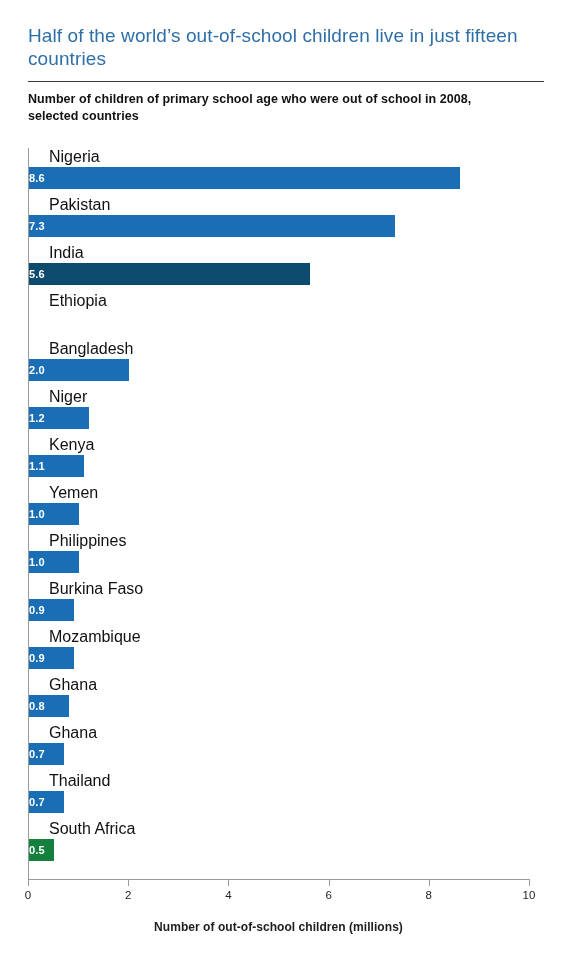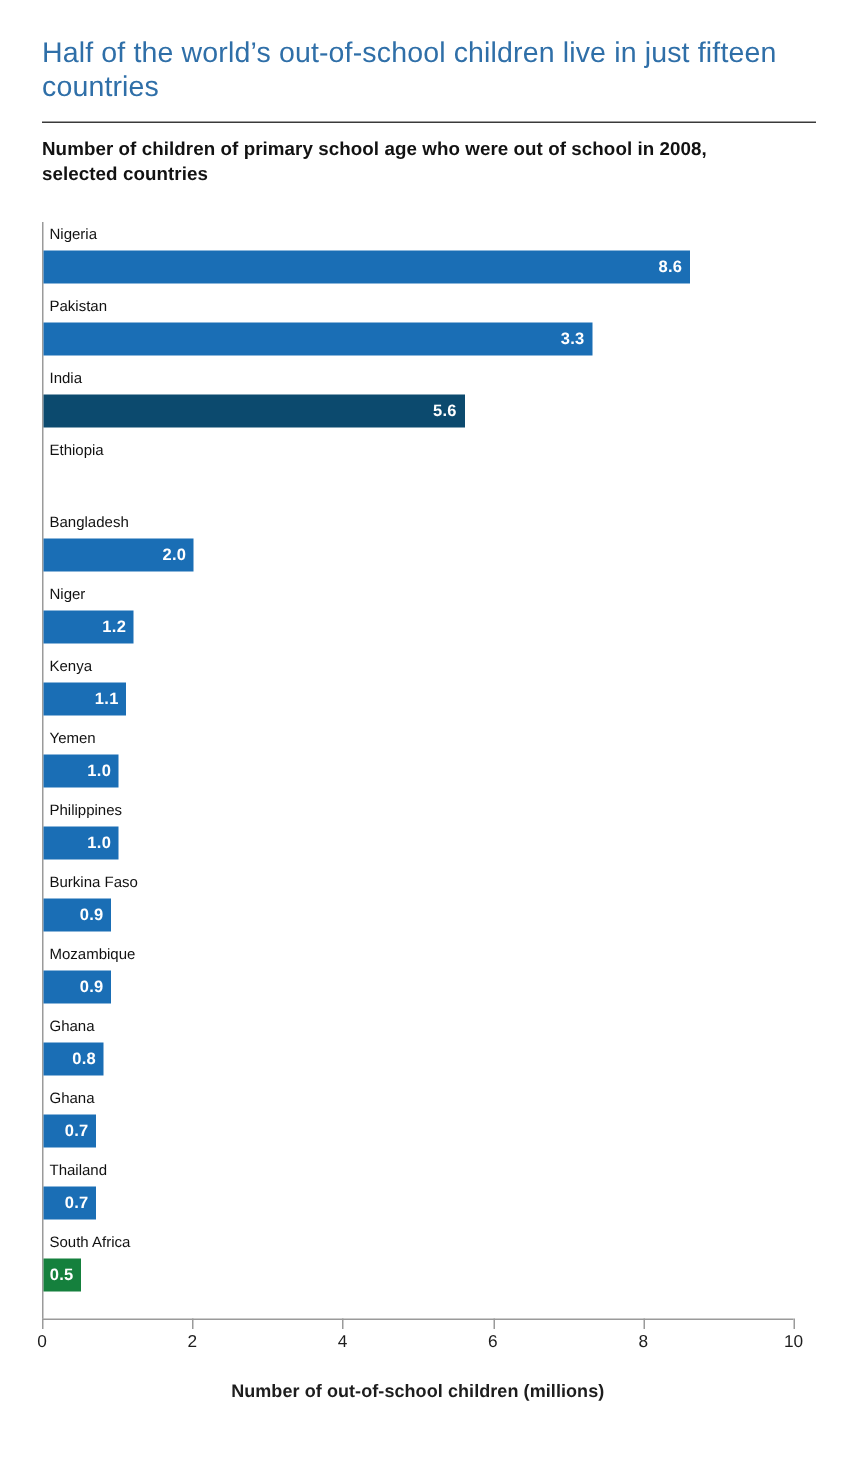--- a/index.html
+++ b/index.html
@@ -73,37 +73,37 @@
     left: 0;
     top: 0;
     width: 100%;
   }
   .row {
     height: 48px;
     position: relative;
   }
   .row-label {
     position: absolute;
-    left: 4px;
+    left: 20px;
     top: 2px;
-    font-size: 10px;
+    font-size: 16px;
     line-height: 13px;
     color: #111111;
     white-space: nowrap;
   }
   .bar {
     position: absolute;
     left: 0;
     top: 19px;
     height: 22px;
     background: #1a6eb5;
     box-sizing: border-box;
     display: flex;
     align-items: center;
-    justify-content: flex-end;
+    justify-content: flex-start;
   }
   .bar-value {
     font-size: 11px;
     font-weight: bold;
     color: #ffffff;
     padding-right: 5px;
     letter-spacing: 0.2px;
     white-space: nowrap;
   }
 
@@ -159,21 +159,21 @@
       <div class="rows" id="rows">
           <div class="row">
             <div class="row-label">Nigeria</div>
             <div class="bar" style="width: 430.86px; background: rgb(26, 110, 181);">
               <span class="bar-value">8.6</span>
             </div>
           </div>
           <div class="row">
             <div class="row-label">Pakistan</div>
             <div class="bar" style="width: 365.73px; background: rgb(26, 110, 181);">
-              <span class="bar-value">3.3</span>
+              <span class="bar-value">7.3</span>
             </div>
           </div>
           <div class="row">
             <div class="row-label">India</div>
             <div class="bar" style="width: 280.56px; background: #0c4a6e;">
               <span class="bar-value">5.6</span>
             </div>
           </div>
           <div class="row">
             <div class="row-label">Ethiopia</div>

